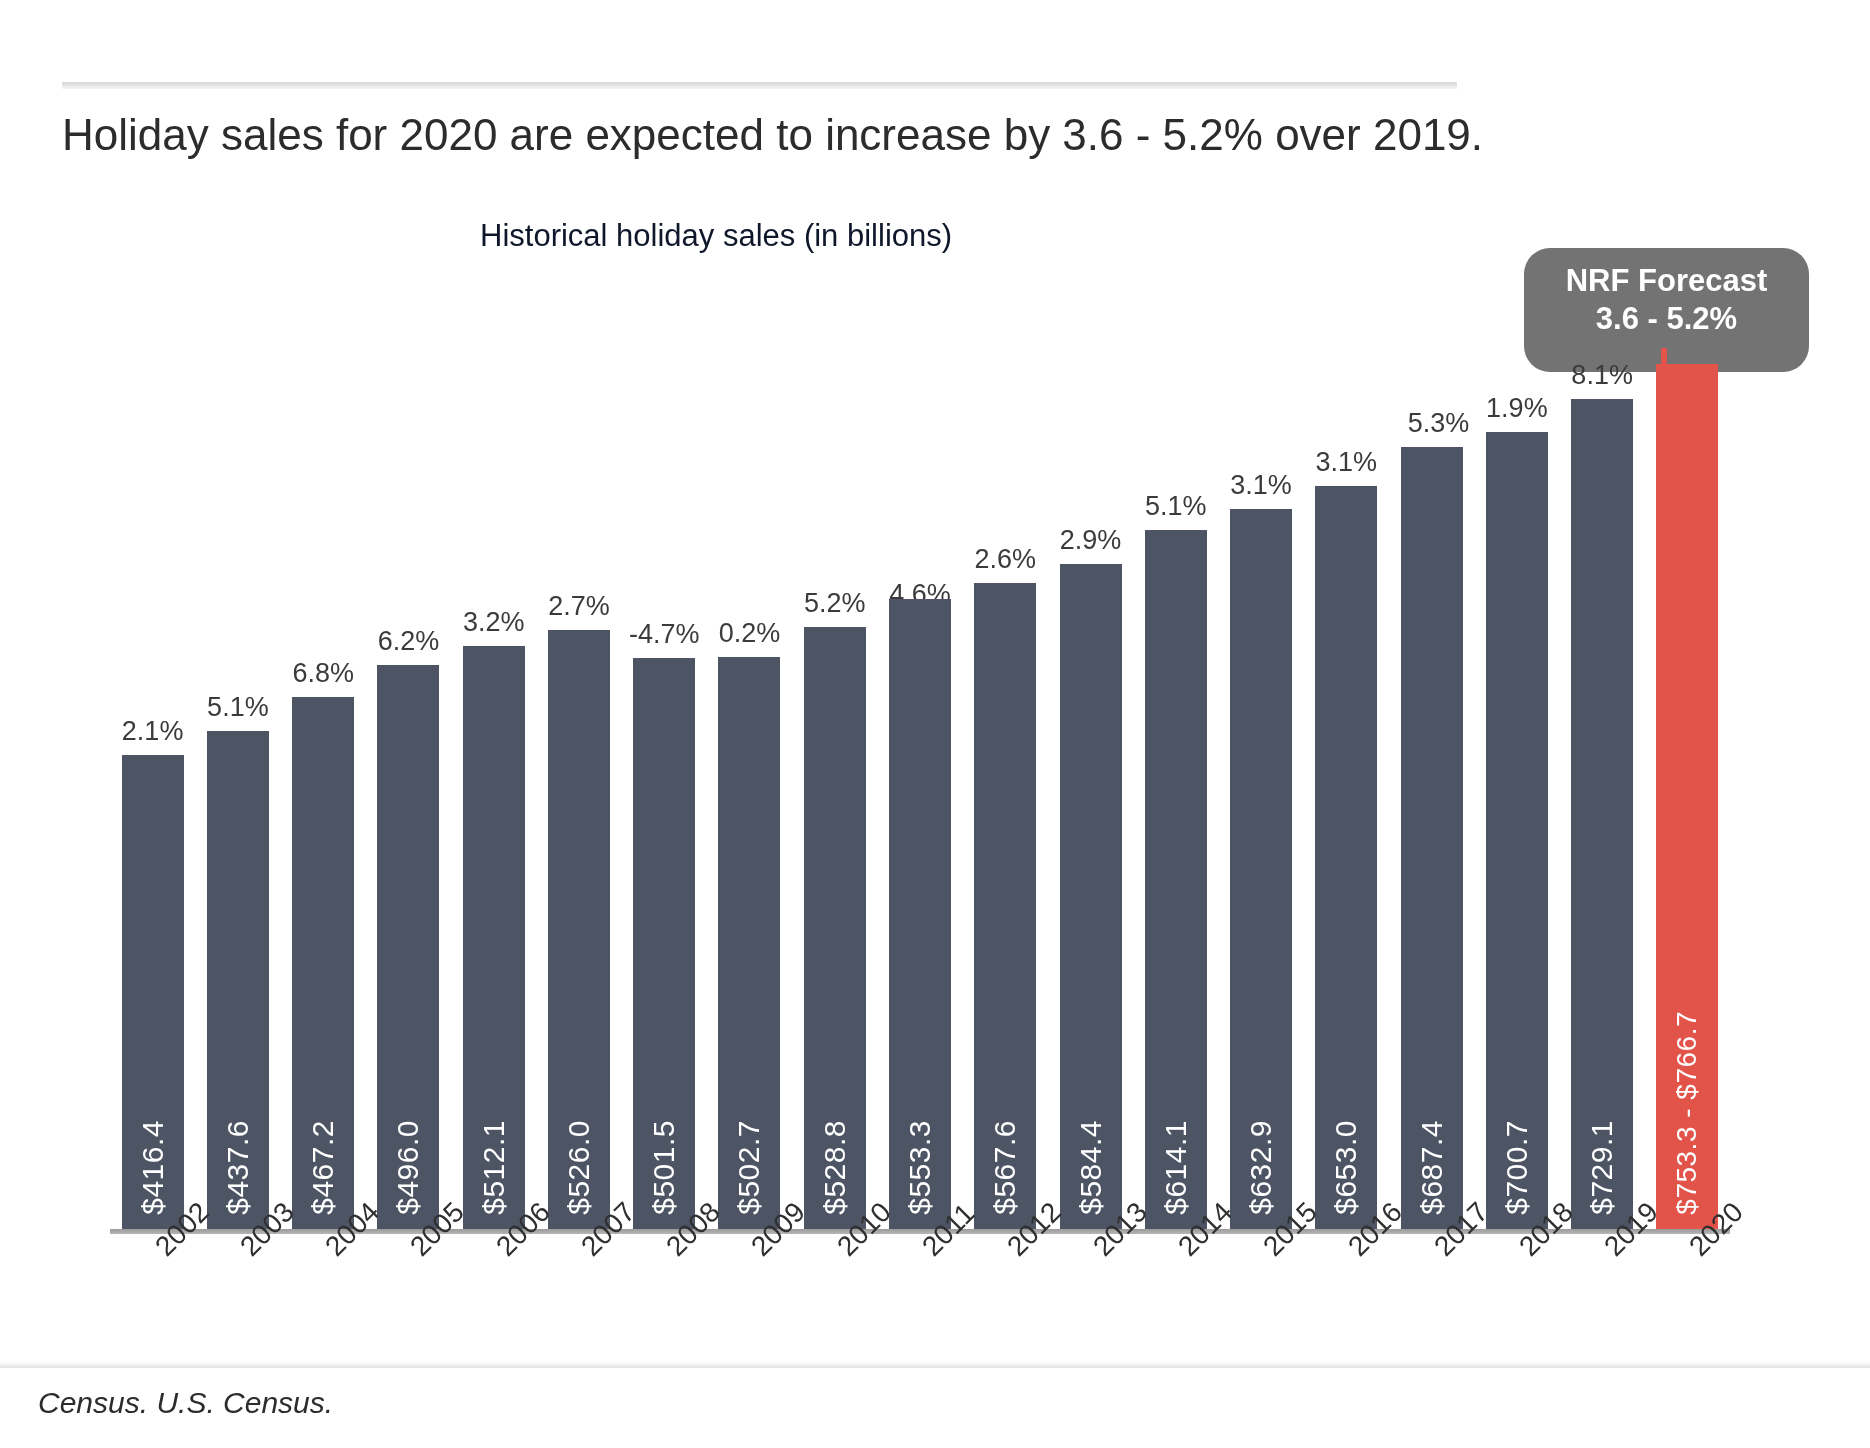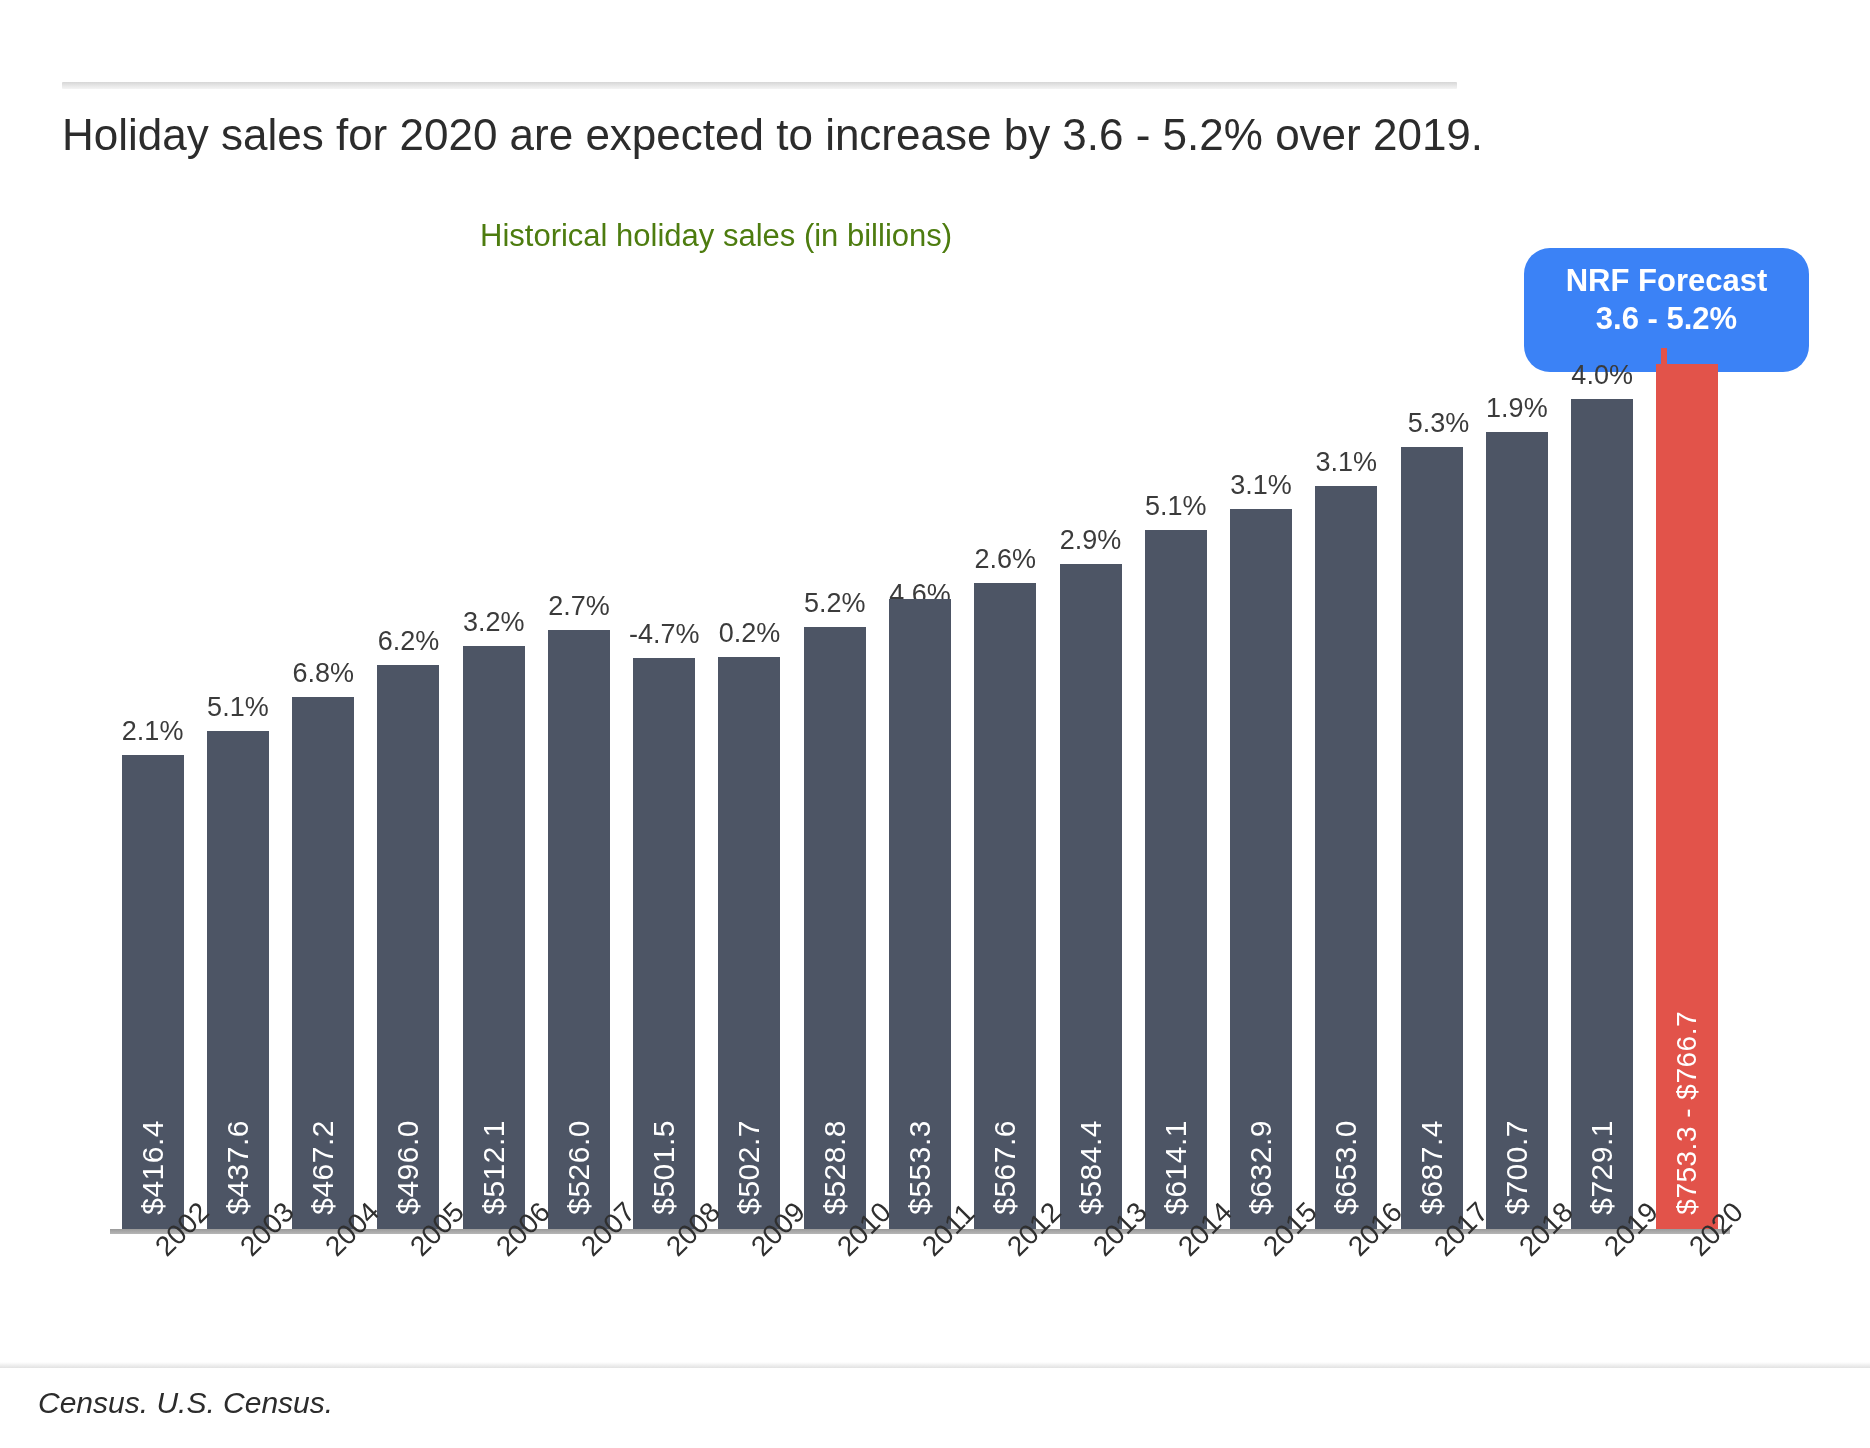--- a/index.html
+++ b/index.html
@@ -25,21 +25,21 @@
     border-radius:1px;
   }
   .subtitle{
     position:absolute;left:62px;top:110px;
     font-size:44px;color:#2c2c2c;font-weight:400;white-space:nowrap;
   }
 
   
   .chart-title{
     position:absolute;left:480px;top:218px;
-    font-size:31px;color:#4d7c0f;white-space:nowrap;
+    font-size:31px;color:#0f172a;white-space:nowrap;
   }
 
   .plot{
     position:absolute;
     left:110px;
     top:330px;
     width:1640px;
     height:904px;
   }
   .axis-line{
@@ -92,21 +92,21 @@
     transform-origin:left top;
     transform:translateX(-4px) rotate(-45deg);
     font-size:28px;color:#2f2f2f;white-space:nowrap;
   }
 
   
   .badge{
     position:absolute;
     left:1524px;top:248px;
     width:285px;
-    background:#3b82f6;
+    background:#737373;
     border-radius:26px;
     padding:14px 0 34px 0;
     text-align:center;
     color:#ffffff;
     font-weight:bold;
     line-height:1.22;
     font-size:31px;
   }
   .badge-line2{display:block;}
   .badge-stem{
@@ -240,21 +240,21 @@
             <span class="bar-val">$687.4</span>
           </div>
         </div>
         <div class="bar-slot">
           <div class="pct" style="bottom: 807px;">1.9%</div>
           <div class="bar" style="height: 797px;">
             <span class="bar-val">$700.7</span>
           </div>
         </div>
         <div class="bar-slot">
-          <div class="pct" style="bottom: 840px;">4.0%</div>
+          <div class="pct" style="bottom: 840px;">8.1%</div>
           <div class="bar" style="height: 830px;">
             <span class="bar-val">$729.1</span>
           </div>
         </div>
         <div class="bar-slot">
           <div class="bar forecast" style="height: 865px;">
             <span class="bar-val">$753.3 - $766.7</span>
           </div>
         </div>
       </div>

